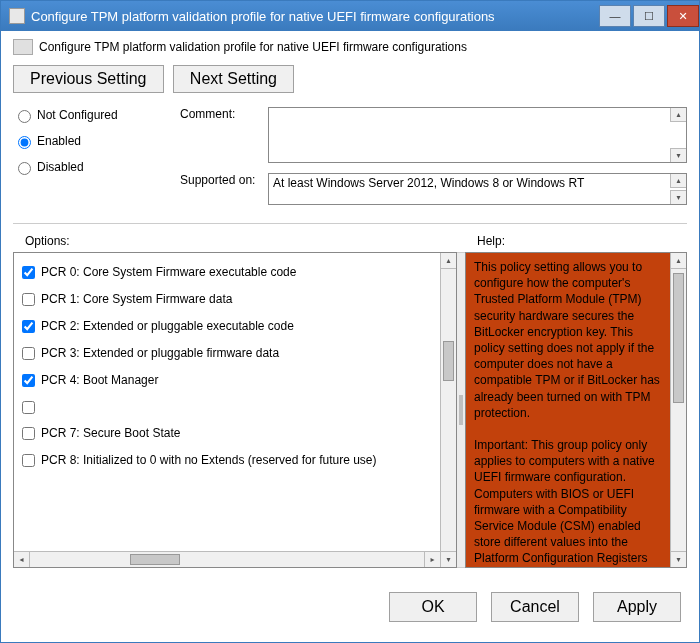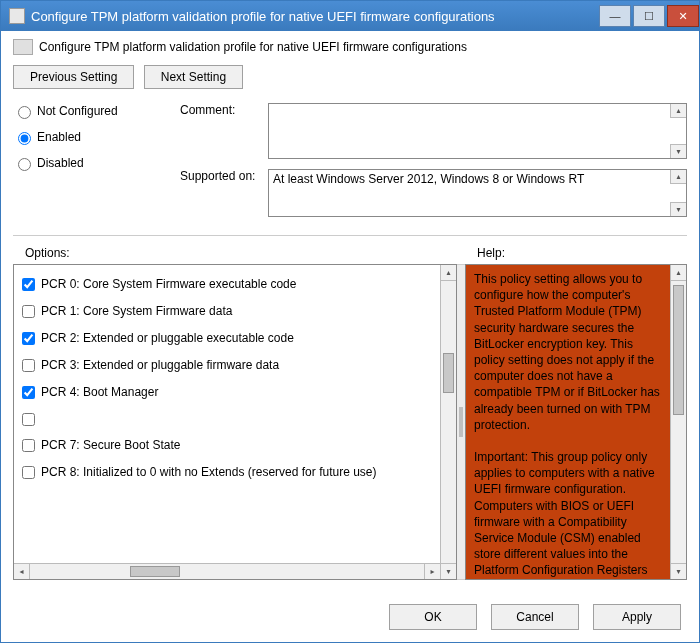--- a/index.html
+++ b/index.html
@@ -45,21 +45,21 @@
   }
   .subtitle-row .icon {
     width: 20px; height: 16px; background: #e0e0e0; border:1px solid #aaa; margin-right: 6px;
   }
   .btnrow { margin-bottom: 14px; }
   .btn {
     display: inline-block;
     border: 1px solid #a0a0a0;
     background: #f0f0f0;
     padding: 4px 16px;
-    font-size: 12px;
+    font-size: 16px;
     cursor: pointer;
     margin-right: 6px;
   }
   .topgrid {
     display: flex;
     margin-bottom: 8px;
   }
   .radiocol {
     width: 140px;
   }
@@ -72,21 +72,21 @@
   .fieldlabel { width: 88px; }
   .textarea-wrap {
     flex: 1;
     border: 1px solid #888;
     height: 56px;
     position: relative;
     background: #fff;
     padding: 2px 18px 2px 4px;
     font-size: 12px;
   }
-  .textarea-wrap.short { height: 48px; }
+  .textarea-wrap.short { height: 32px; }
   .scroll-arrow {
     position: absolute; right: 0; width: 16px; height: 14px;
     background: #f0f0f0; border-left: 1px solid #bbb;
     display: flex; align-items: center; justify-content: center;
     font-size: 8px; color: #555;
   }
   .scroll-arrow.up { top: 0; border-bottom: 1px solid #bbb;}
   .scroll-arrow.down { bottom: 0; border-top: 1px solid #bbb;}
   .divider { height: 1px; background: #ccc; margin: 6px 0 10px 0; }
   .lowerlabels { display: flex; margin-bottom: 4px; }

